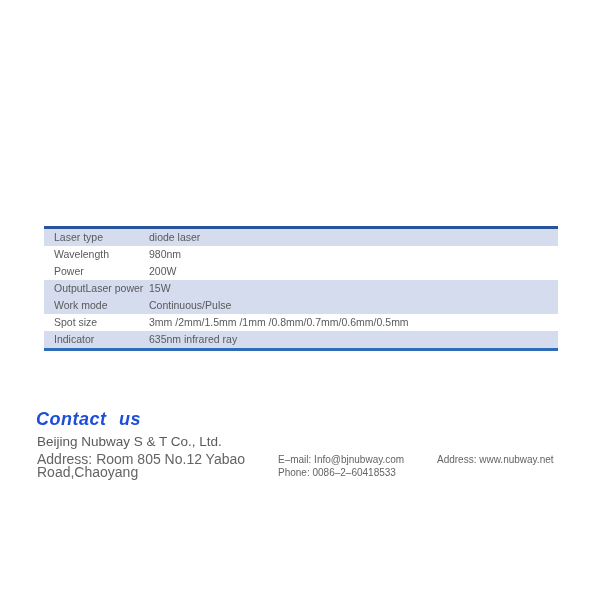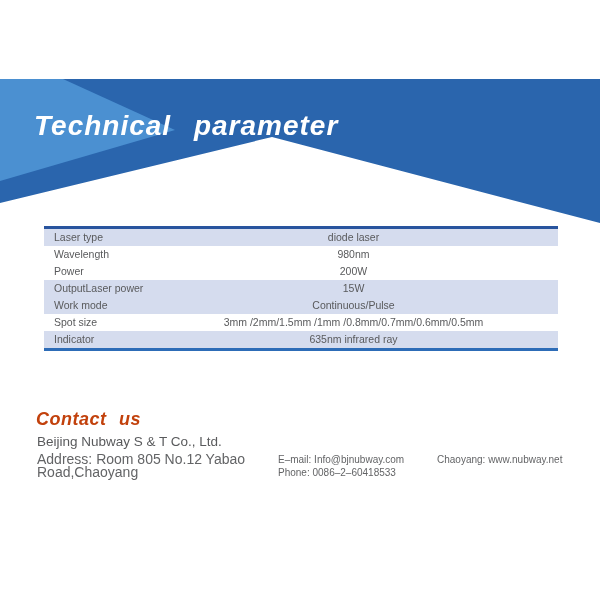--- a/index.html
+++ b/index.html
@@ -29,51 +29,46 @@
     position: absolute; left: 44px; top: 226px; width: 514px;
     border-top: 3px solid #28549e; border-bottom: 3px solid #2d6cb7;
   }
   .param-row { position: relative; height: 17px; font-size: 10.5px; color: #595a5c; }
   .param-row.alt { background: #d5dcee; }
   .param-label {
     position: absolute; left: 10px; top: 0; line-height: 17px; white-space: nowrap;
   }
   .param-value {
     position: absolute; left: 105px; right: 0; top: 0;
-    text-align: center; line-height: 17px; white-space: nowrap;
+    text-align: left; line-height: 17px; white-space: nowrap;
   }
 
   
   .contact-heading {
     position: absolute; left: 36px; top: 410px;
-    color: #c2410c; font-size: 18px; font-weight: bold; font-style: italic;
+    color: #1d4ed8; font-size: 18px; font-weight: bold; font-style: italic;
     letter-spacing: 0.5px; word-spacing: 7px; line-height: 1; white-space: nowrap;
   }
   .company-name {
     position: absolute; left: 37px; top: 435px;
     color: #595a5c; font-size: 13.5px; line-height: 1.1; white-space: nowrap;
   }
   .address-block {
     position: absolute; left: 37px; top: 453px; width: 235px;
     color: #636466; font-size: 14px; line-height: 12.5px;
   }
   .email-line { position: absolute; left: 278px; top: 454px; color: #636466; font-size: 10px; white-space: nowrap; text-align: right; }
   .phone-line { position: absolute; left: 278px; top: 467px; color: #636466; font-size: 10px; white-space: nowrap; }
   .website-line { position: absolute; left: 437px; top: 454px; color: #636466; font-size: 10px; white-space: nowrap; }
 </style>
 </head>
 <body>
 
 <div class="page">
 
-  <div class="banner">
-    <div class="banner-dark"></div>
-    <div class="banner-light"></div>
-    <div class="banner-title">Technical parameter</div>
-  </div>
 
   <div class="param-table">
     <div class="param-row alt">
       <span class="param-label">Laser type</span>
       <span class="param-value">diode laser</span>
     </div>
     <div class="param-row">
       <span class="param-label">Wavelength</span>
       <span class="param-value">980nm</span>
     </div>
@@ -101,15 +96,15 @@
 
   <div class="contact-heading">Contact us</div>
   <div class="company-name">Beijing Nubway S &amp; T Co., Ltd.</div>
 
   <div class="address-block">
     <div>Address: Room 805 No.12 Yabao Road,Chaoyang</div>
   </div>
 
   <div class="email-line">E–mail: Info@bjnubway.com</div>
   <div class="phone-line">Phone: 0086–2–60418533</div>
-  <div class="website-line">Chaoyang: www.nubway.net</div>
+  <div class="website-line">Address: www.nubway.net</div>
 
 </div>
 
 </body></html>

